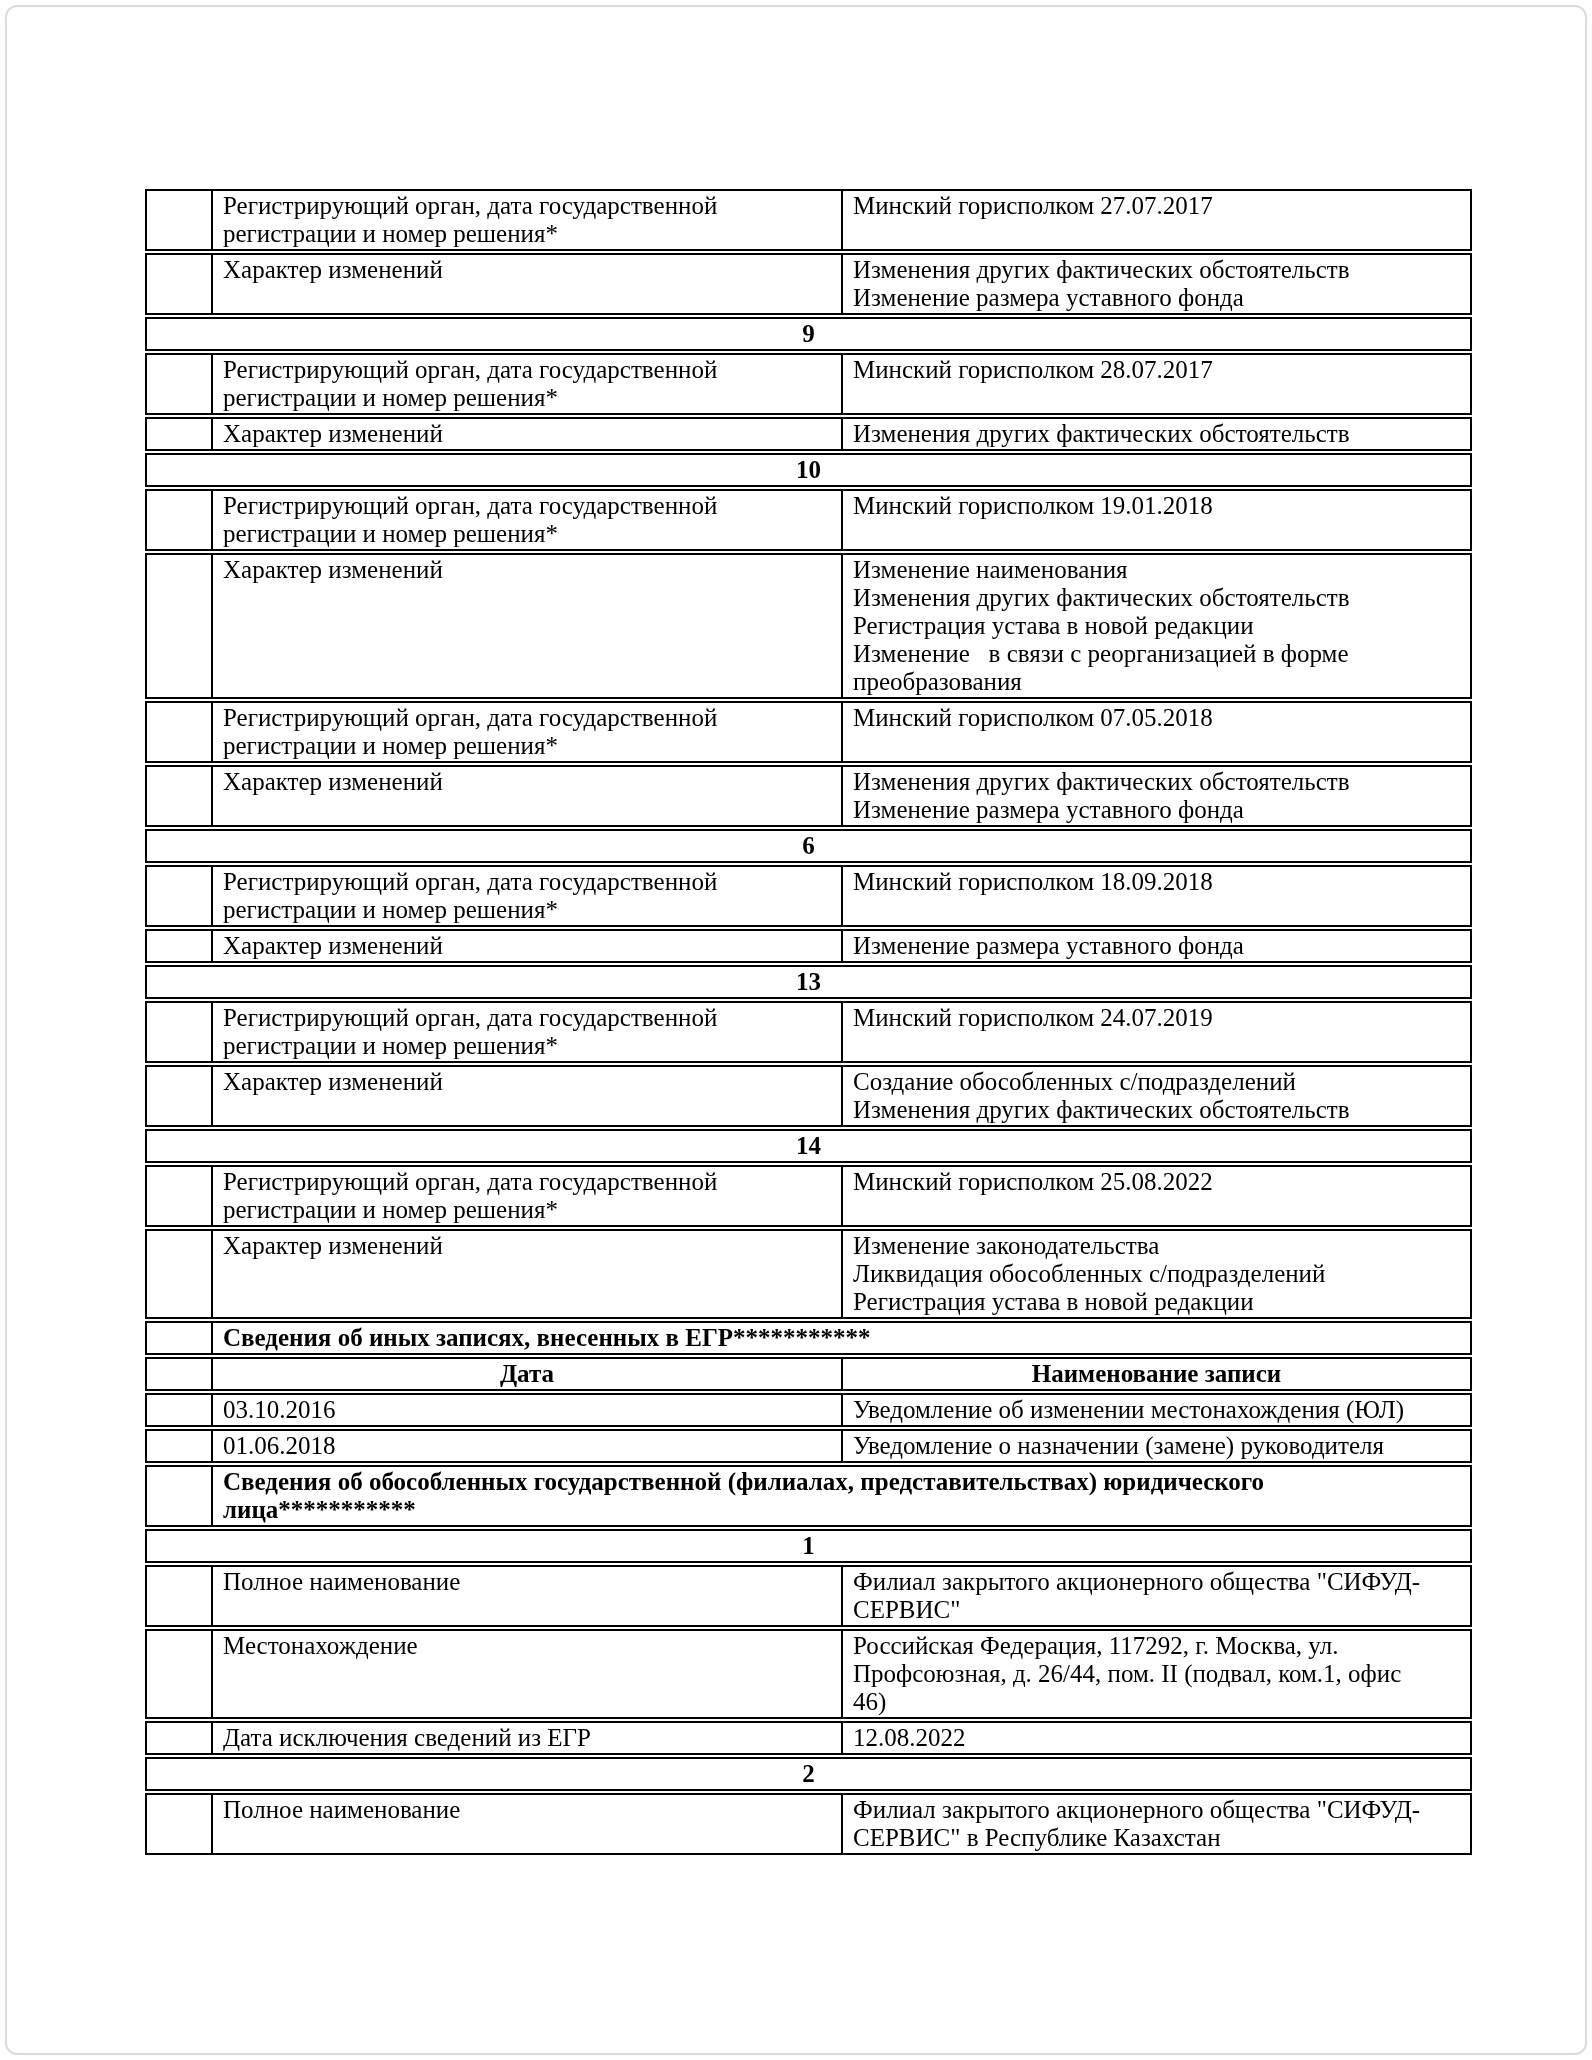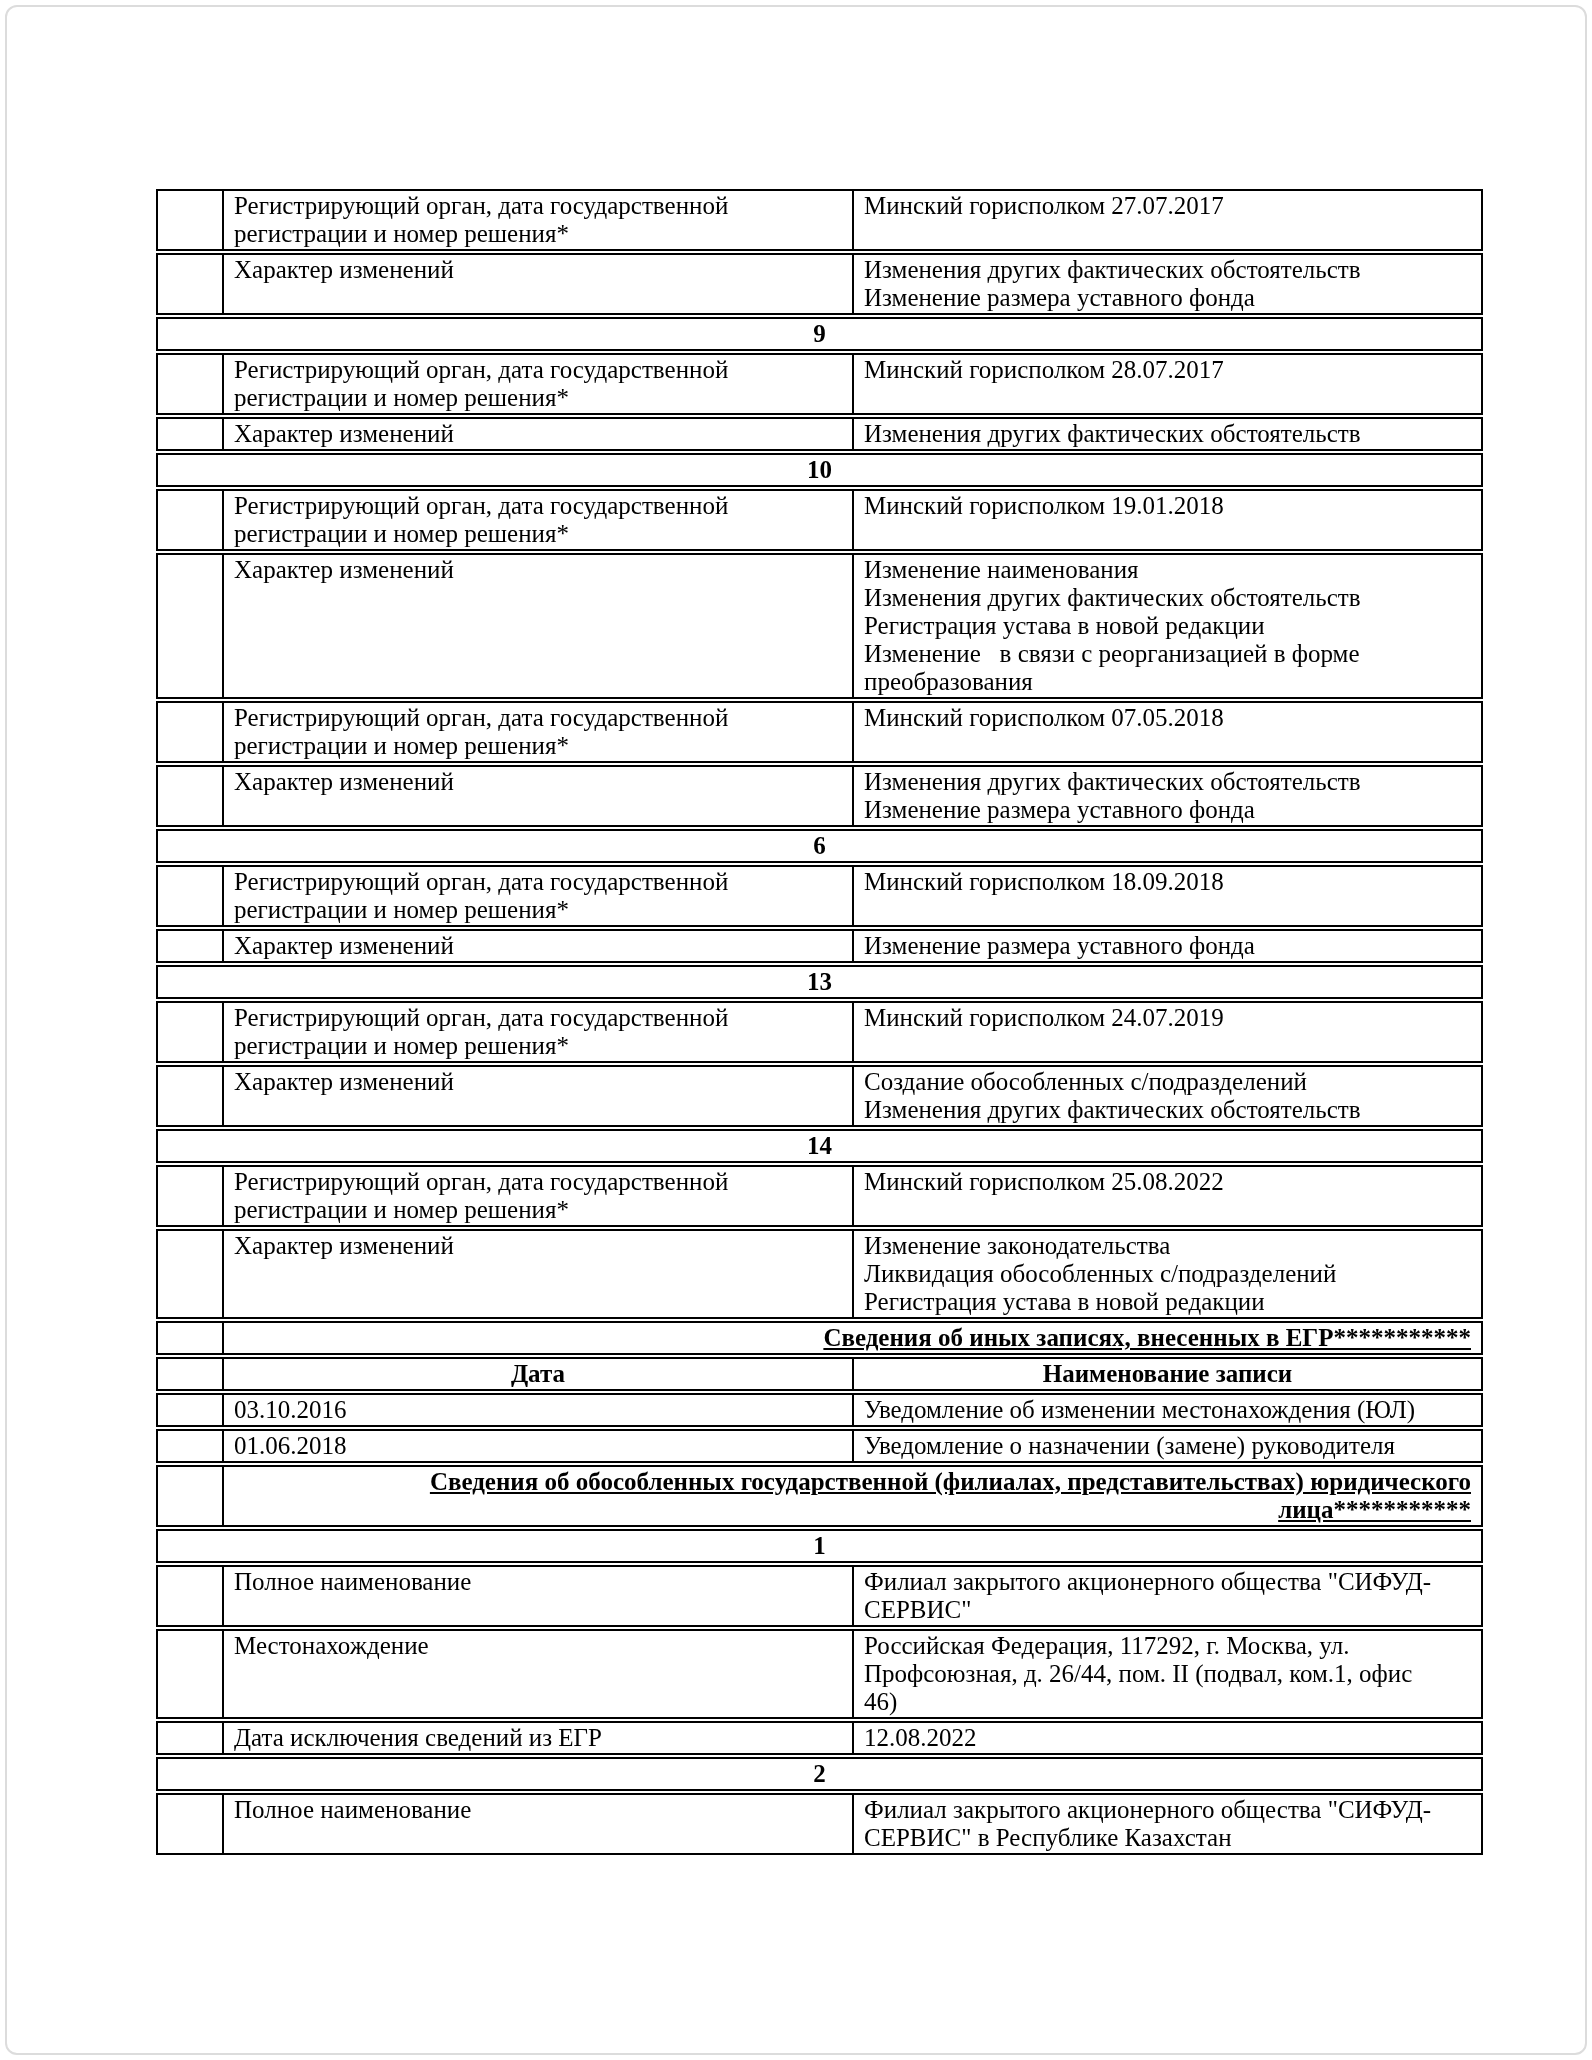--- a/index.html
+++ b/index.html
@@ -16,21 +16,21 @@
   }
   .page-frame {
     position: absolute;
     left: 5px; top: 5px; right: 5px; bottom: 5px;
     border: 2px solid #dcdcdc;
     border-radius: 12px;
     pointer-events: none;
   }
   table.doc {
     position: absolute;
-    left: 156px;
+    left: 145px;
     top: 187px;
     width: 1327px;
     table-layout: fixed;
     border-collapse: separate;
     border-spacing: 0 2px;
     font-size: 25px;
     line-height: 28px;
   }
   col.c-margin { width: 68px; }
   col.c-label  { width: 630px; }
@@ -43,23 +43,22 @@
     overflow: hidden;
   }
   td + td { border-left: none; }
   td.margin { padding: 0; }
   td.num {
     text-align: center;
     font-weight: bold;
     padding: 1px 0;
   }
   td.hdr {
-    text-align: right;
+    text-align: left;
     font-weight: bold;
-    text-decoration: underline;
   }
   td.center { text-align: center; font-weight: bold; }
 </style>
 </head>
 <body>
 
 <div class="page-frame"></div>
 
 <table class="doc">
   <colgroup>

